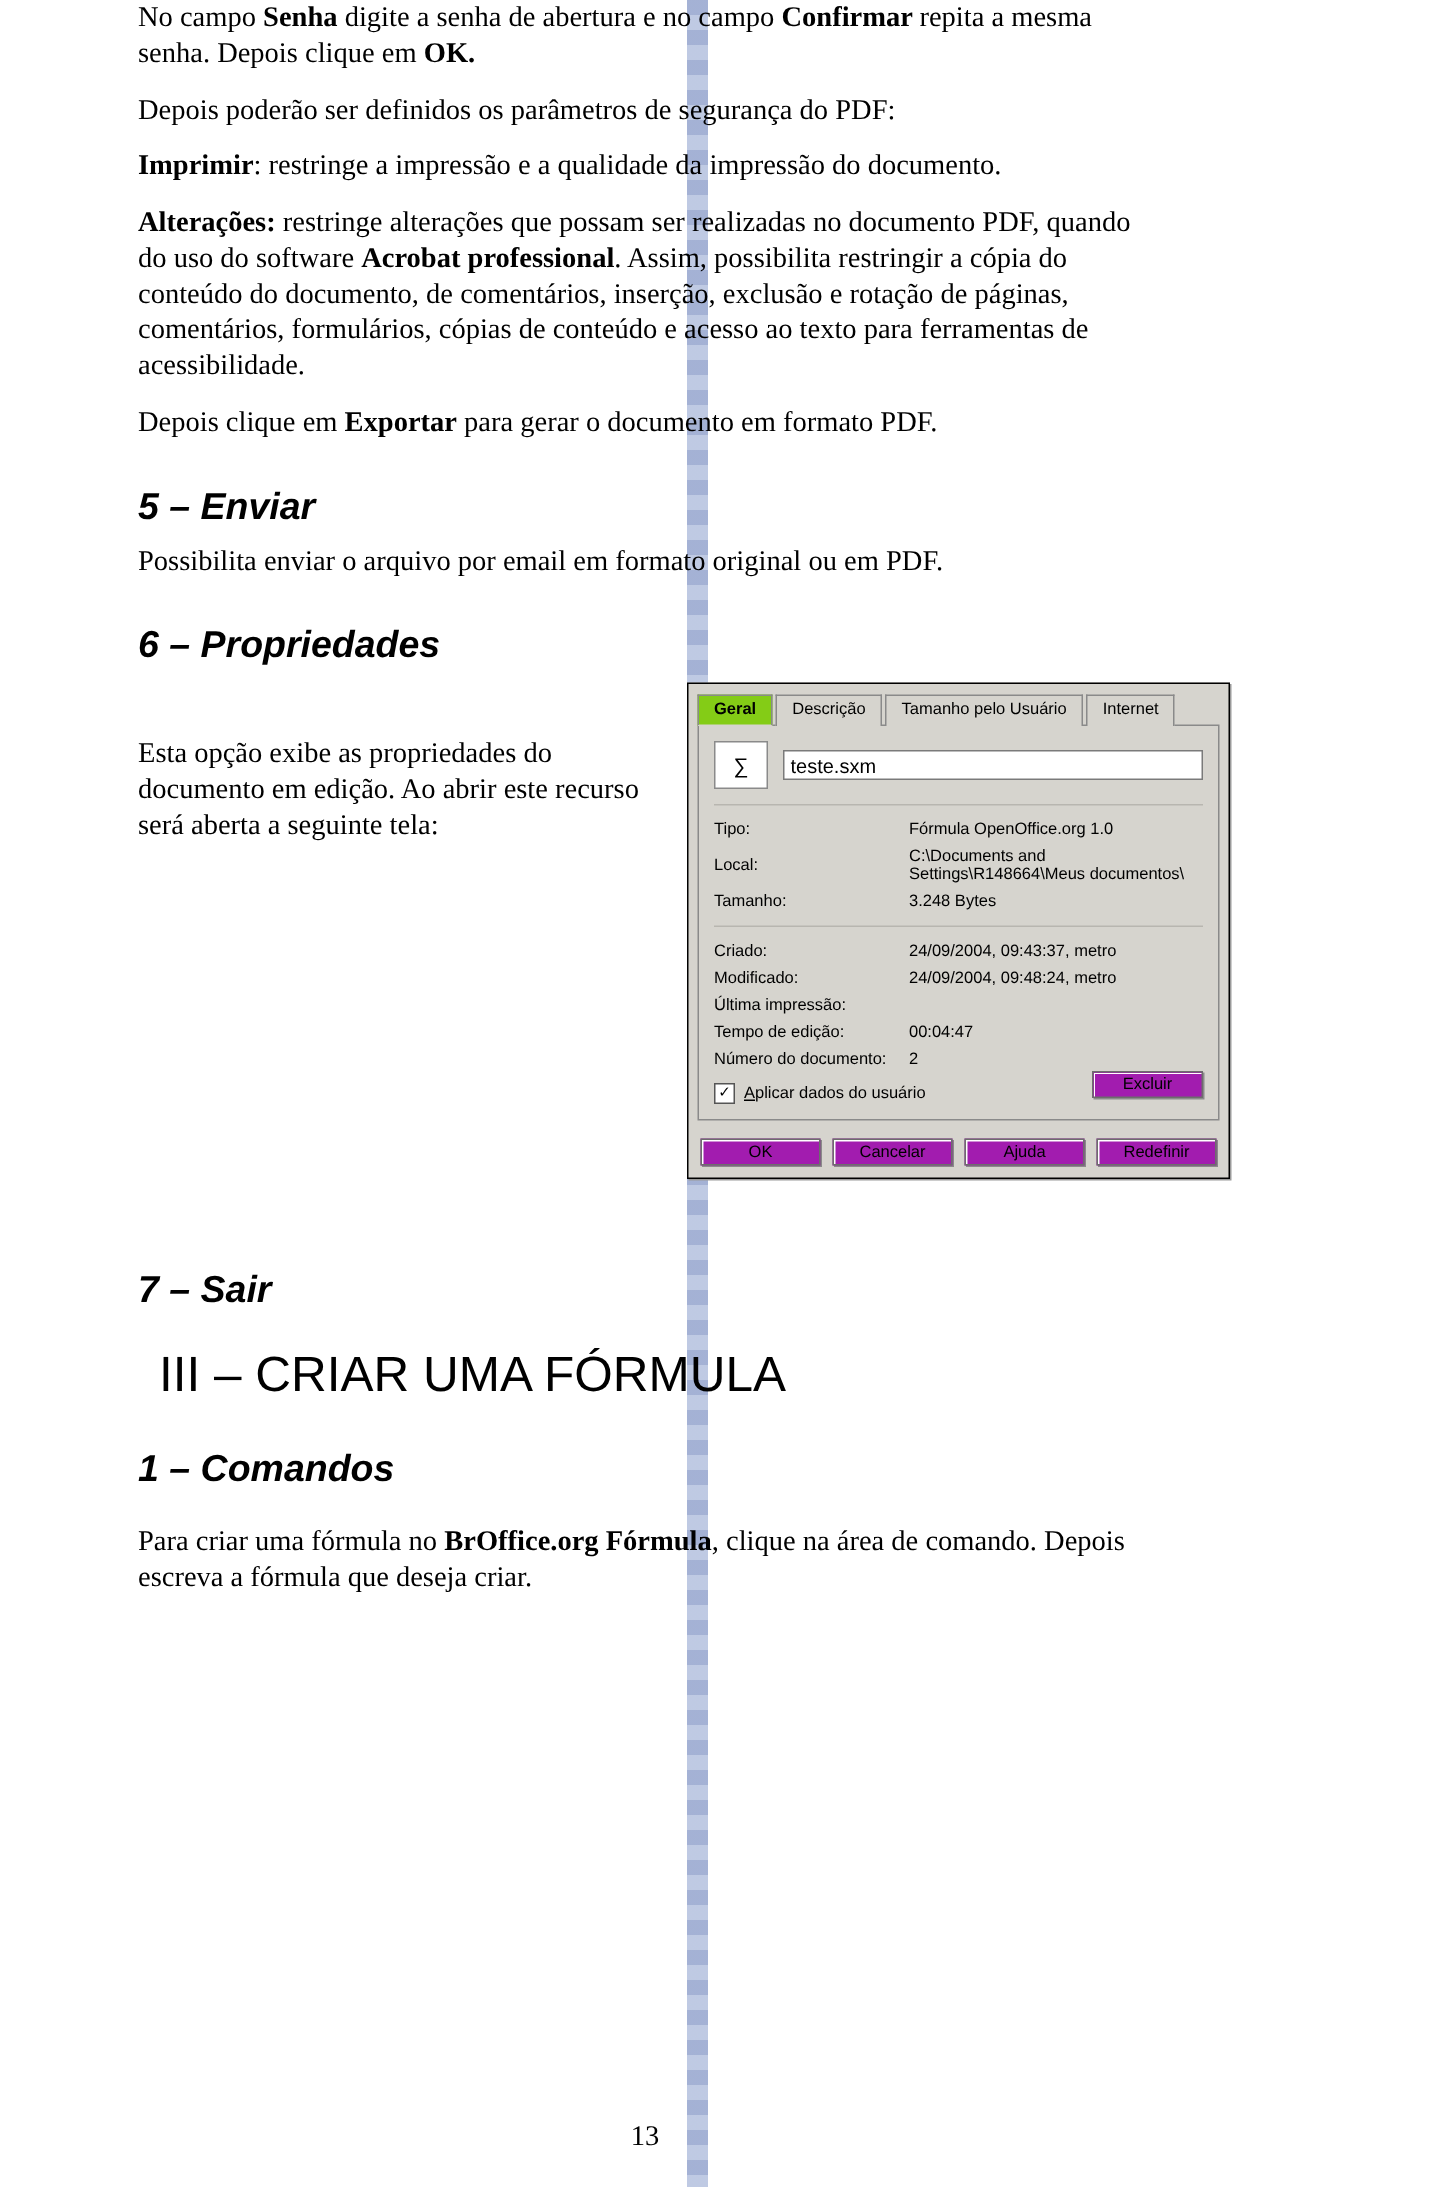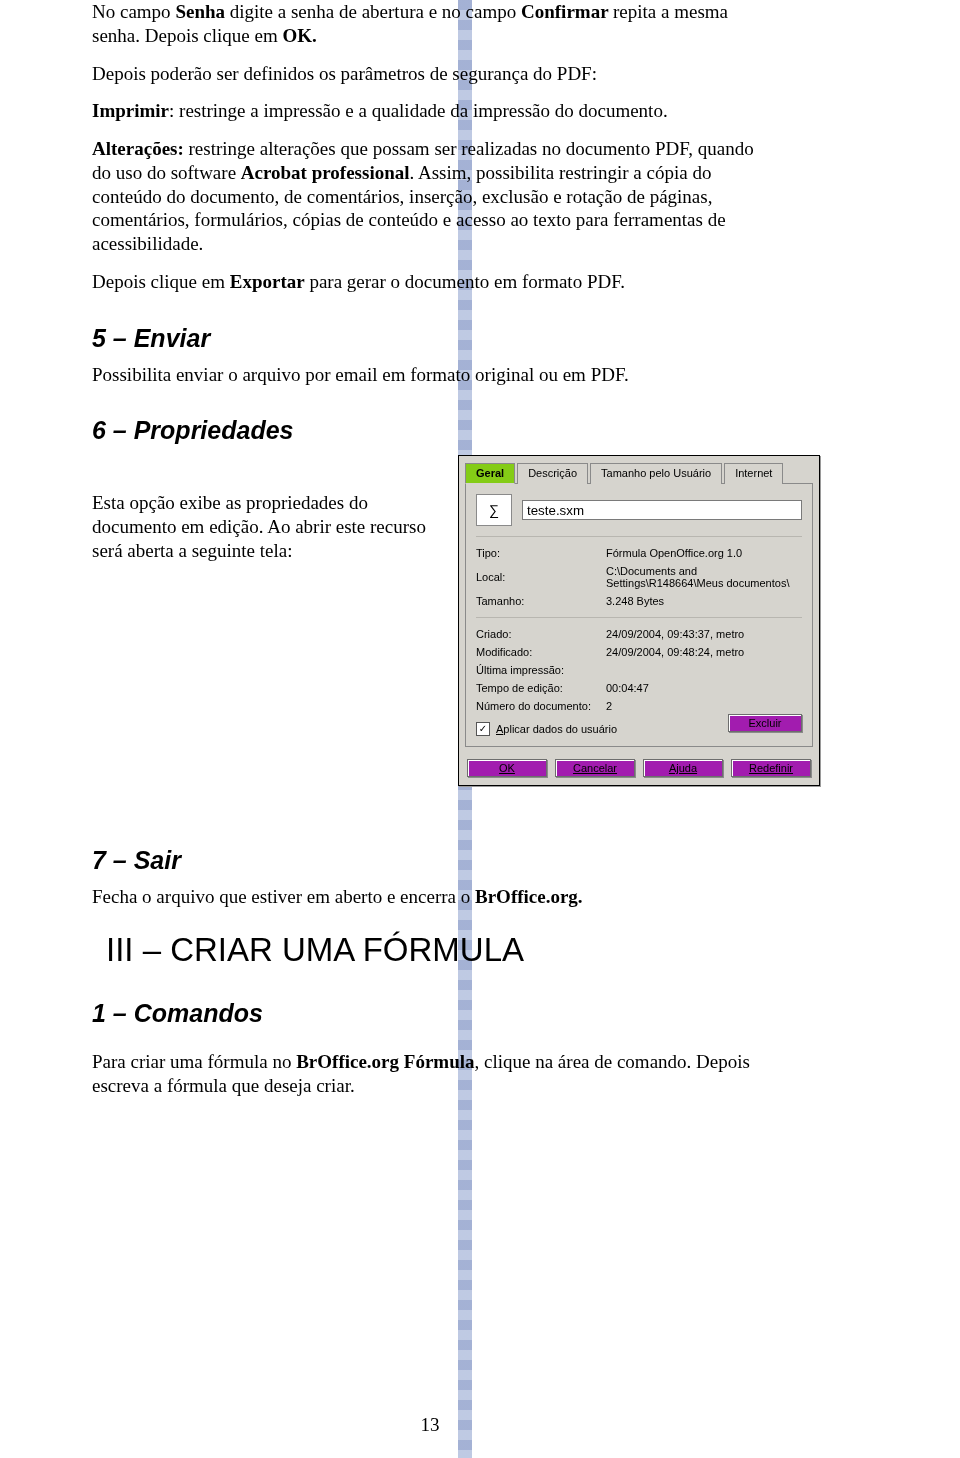--- a/index.html
+++ b/index.html
@@ -145,21 +145,20 @@
   .chkbox {
     width: 12px; height: 12px; border: 1px solid #555; background: #fff;
     display: inline-flex; align-items: center; justify-content: center;
     font-size: 10px; line-height: 1;
   }
   .dlg-buttons {
     display: flex;
     justify-content: flex-end;
     gap: 8px;
     padding: 6px 8px 8px;
-    text-decoration: underline;
   }
   .dlg-btn, .dlg-btn-small {
     border: 1px solid #6d6d6d;
     background: #a21caf;
     padding: 2px 0;
     width: 78px;
     text-align: center;
     box-shadow: 1px 1px 0 #fff inset, 1px 1px 0 #8a8a8a;
     font-size: 11px;
   }
@@ -275,23 +274,20 @@
           <div class="dlg-btn">Cancelar</div>
           <div class="dlg-btn">Ajuda</div>
           <div class="dlg-btn">Redefinir</div>
         </div>
       </div>
     </div>
 
     <div style="height:30px"></div>
 
     <div class="h2ital">7 – Sair</div>
-    <p>
-      <span>Fecha o arquivo que estiver em aberto e encerra o </span><span class="b">BrOffice.org.</span>
-    </p>
 
     <div class="h1caps">III – CRIAR UMA FÓRMULA</div>
     <div class="h2ital">1 – Comandos</div>
 
     <p style="margin-top:22px;">
       <span>Para criar uma fórmula no </span><span class="b">BrOffice.org Fórmula</span><span>, clique na área de comando. Depois escreva a fórmula que deseja criar.</span>
     </p>
 
   </div>
 

